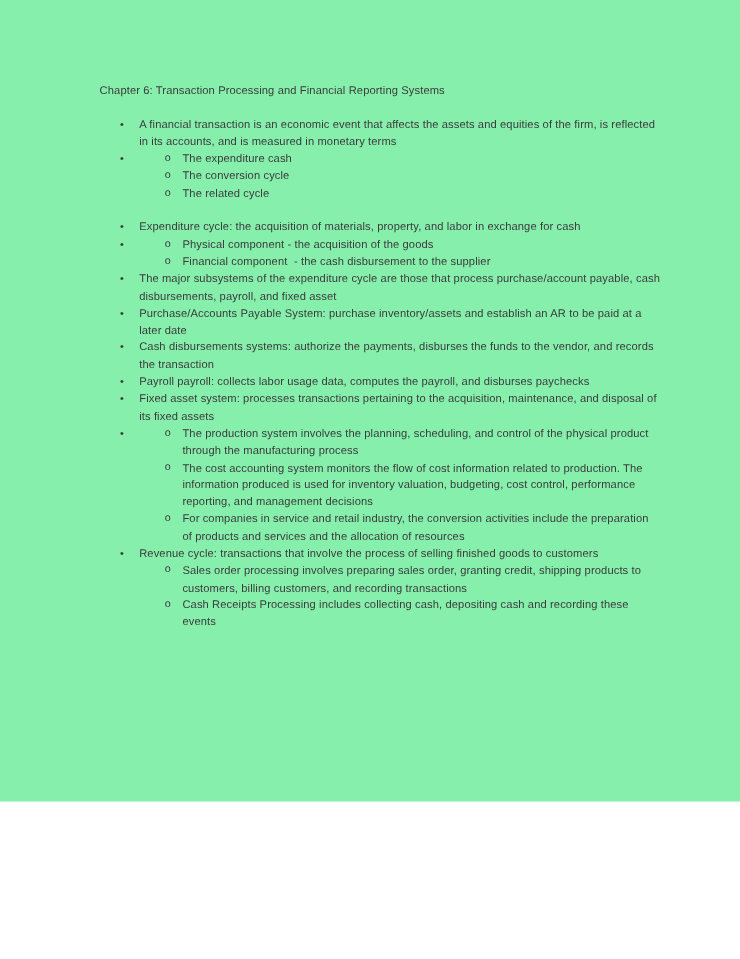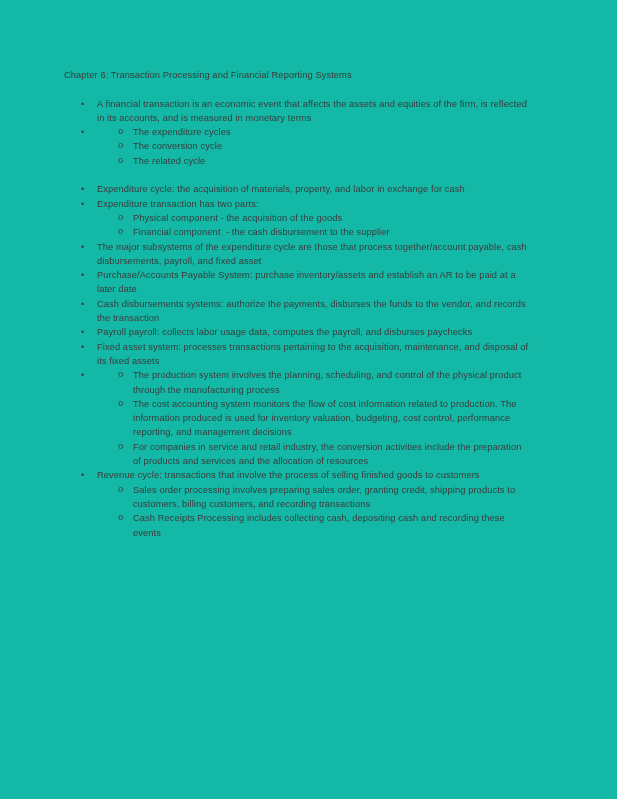--- a/index.html
+++ b/index.html
@@ -12,24 +12,24 @@
     width: 617px;
     height: 799px;
     overflow: hidden;
     font-family: "Liberation Sans", sans-serif;
     color: #3b3b3b;
     -webkit-font-smoothing: antialiased;
   }
   #page {
     position: relative;
     width: 617px;
-    height: 799px;
-    background: #14b8a6;
+    height: 668px;
+    background: #86efac;
     box-sizing: border-box;
-    padding: 68px 74px 0 64px;
+    padding: 68px 74px 0 83px;
   }
   .doc-body {
     width: 468px;
     font-size: 9.3px;
     line-height: 14.3px;
     letter-spacing: 0.01em;
   }
   .line {
     white-space: pre-wrap;
   }
@@ -106,21 +106,21 @@
     <ul class="lvl1">
       <li>
         <span class="bullet-mark">•</span>
         <span class="li-text line">A financial transaction is an economic event that affects the assets and equities of the firm, is reflected in its accounts, and is measured in monetary terms</span>
       </li>
       <li>
         <span class="bullet-mark">•</span>
         <ul class="lvl2">
           <li>
             <span class="bullet-mark">o</span>
-            <span class="li-text line">The expenditure cycles</span>
+            <span class="li-text line">The expenditure cash</span>
           </li>
           <li>
             <span class="bullet-mark">o</span>
             <span class="li-text line">The conversion cycle</span>
           </li>
           <li>
             <span class="bullet-mark">o</span>
             <span class="li-text line">The related cycle</span>
           </li>
         </ul>
@@ -131,36 +131,35 @@
 
 
     <ul class="lvl1">
       <li>
         <span class="bullet-mark">•</span>
         <span class="li-text line">Expenditure cycle: the acquisition of materials, property, and labor in exchange for cash</span>
       </li>
 
       <li>
         <span class="bullet-mark">•</span>
-        <span class="li-text line">Expenditure transaction has two parts:</span>
         <ul class="lvl2">
           <li>
             <span class="bullet-mark">o</span>
             <span class="li-text line">Physical component - the acquisition of the goods</span>
           </li>
           <li>
             <span class="bullet-mark">o</span>
             <span class="li-text line">Financial component  - the cash disbursement to the supplier</span>
           </li>
         </ul>
       </li>
 
       <li>
         <span class="bullet-mark">•</span>
-        <span class="li-text line">The major subsystems of the expenditure cycle are those that process together/account payable, cash disbursements, payroll, and fixed asset</span>
+        <span class="li-text line">The major subsystems of the expenditure cycle are those that process purchase/account payable, cash disbursements, payroll, and fixed asset</span>
       </li>
 
       <li>
         <span class="bullet-mark">•</span>
         <span class="li-text line">Purchase/Accounts Payable System: purchase inventory/assets and establish an AR to be paid at a later date</span>
       </li>
 
       <li>
         <span class="bullet-mark">•</span>
         <span class="li-text line">Cash disbursements systems: authorize the payments, disburses the funds to the vendor, and records the transaction</span>

